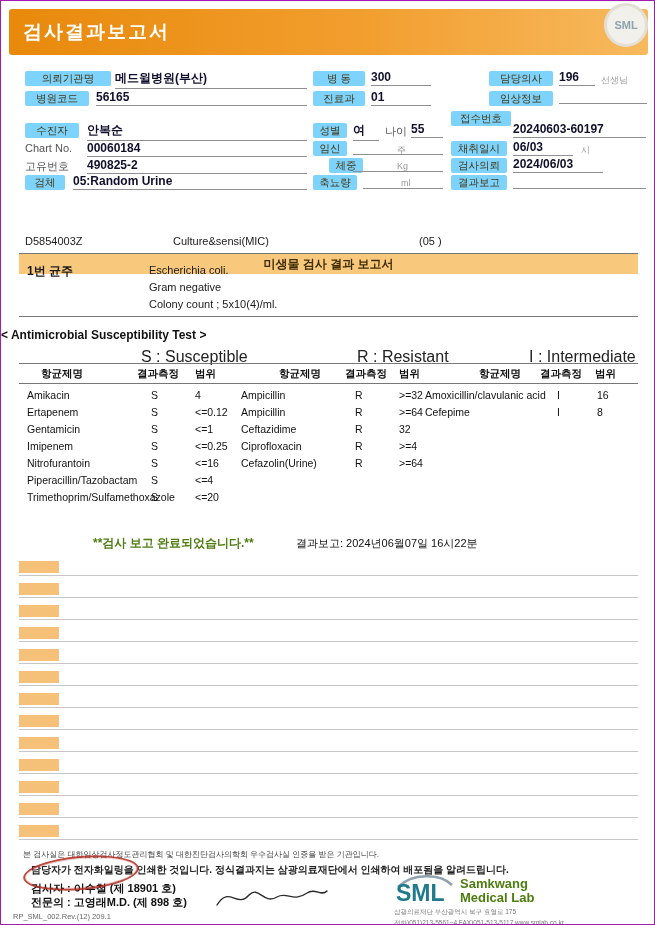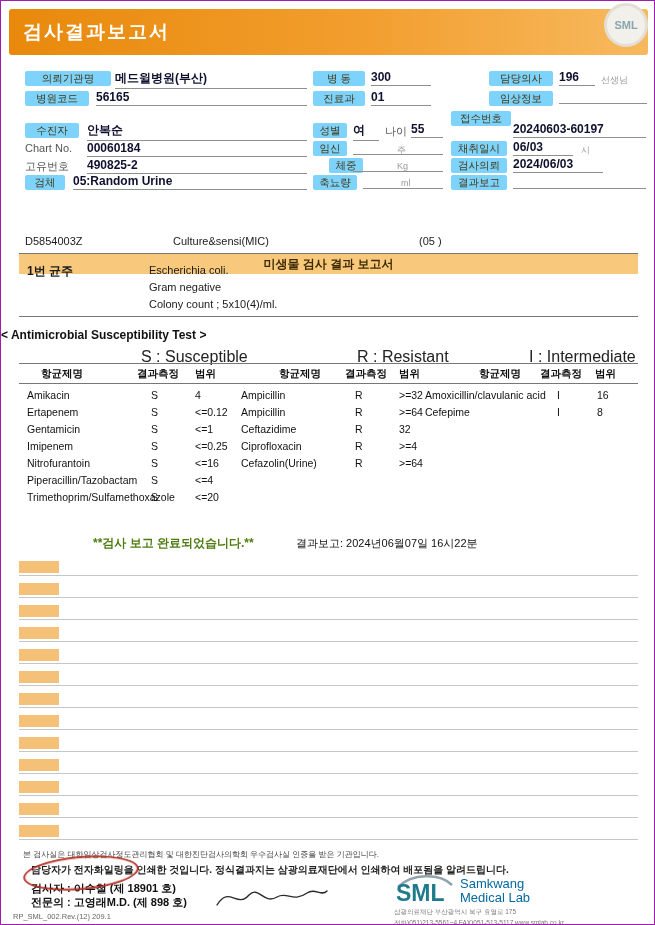--- a/index.html
+++ b/index.html
@@ -44,21 +44,21 @@
   
   .cert{position:absolute;left:22px;top:848px;font-size:8px;color:#444;}
   .printnote{position:absolute;left:30px;top:862px;font-size:10px;font-weight:bold;color:#222;width:560px;}
   .stamp{position:absolute;left:22px;top:855px;width:112px;height:30px;border:2px solid rgba(178,44,32,.85);
          border-radius:50%;transform:rotate(-5deg);box-shadow:inset 0 0 0 1px rgba(178,44,32,.25);z-index:3;}
   .examiner{position:absolute;left:30px;top:880px;font-size:11px;font-weight:bold;color:#111;}
   .specialist{position:absolute;left:30px;top:894px;font-size:11px;font-weight:bold;color:#111;}
   .signature{position:absolute;left:210px;top:878px;}
   .sml{position:absolute;left:393px;top:874px;}
   .sml-row{display:flex;align-items:flex-start;gap:6px;}
-  .sml-names{font-size:13px;font-weight:normal;color:#0369a1;line-height:1.1;padding-top:2px;}
+  .sml-names{font-size:13px;font-weight:bold;color:#4d7c0f;line-height:1.1;padding-top:2px;}
   .sml-addr{font-size:6.5px;color:#777;margin-top:2px;white-space:nowrap;}
   .formno{position:absolute;left:12px;top:911px;font-size:7.5px;color:#666;}
 </style>
 </head>
 <body>
 
 <div class="page">
 
   <div class="header">
     <span class="title">검사결과보고서</span>

